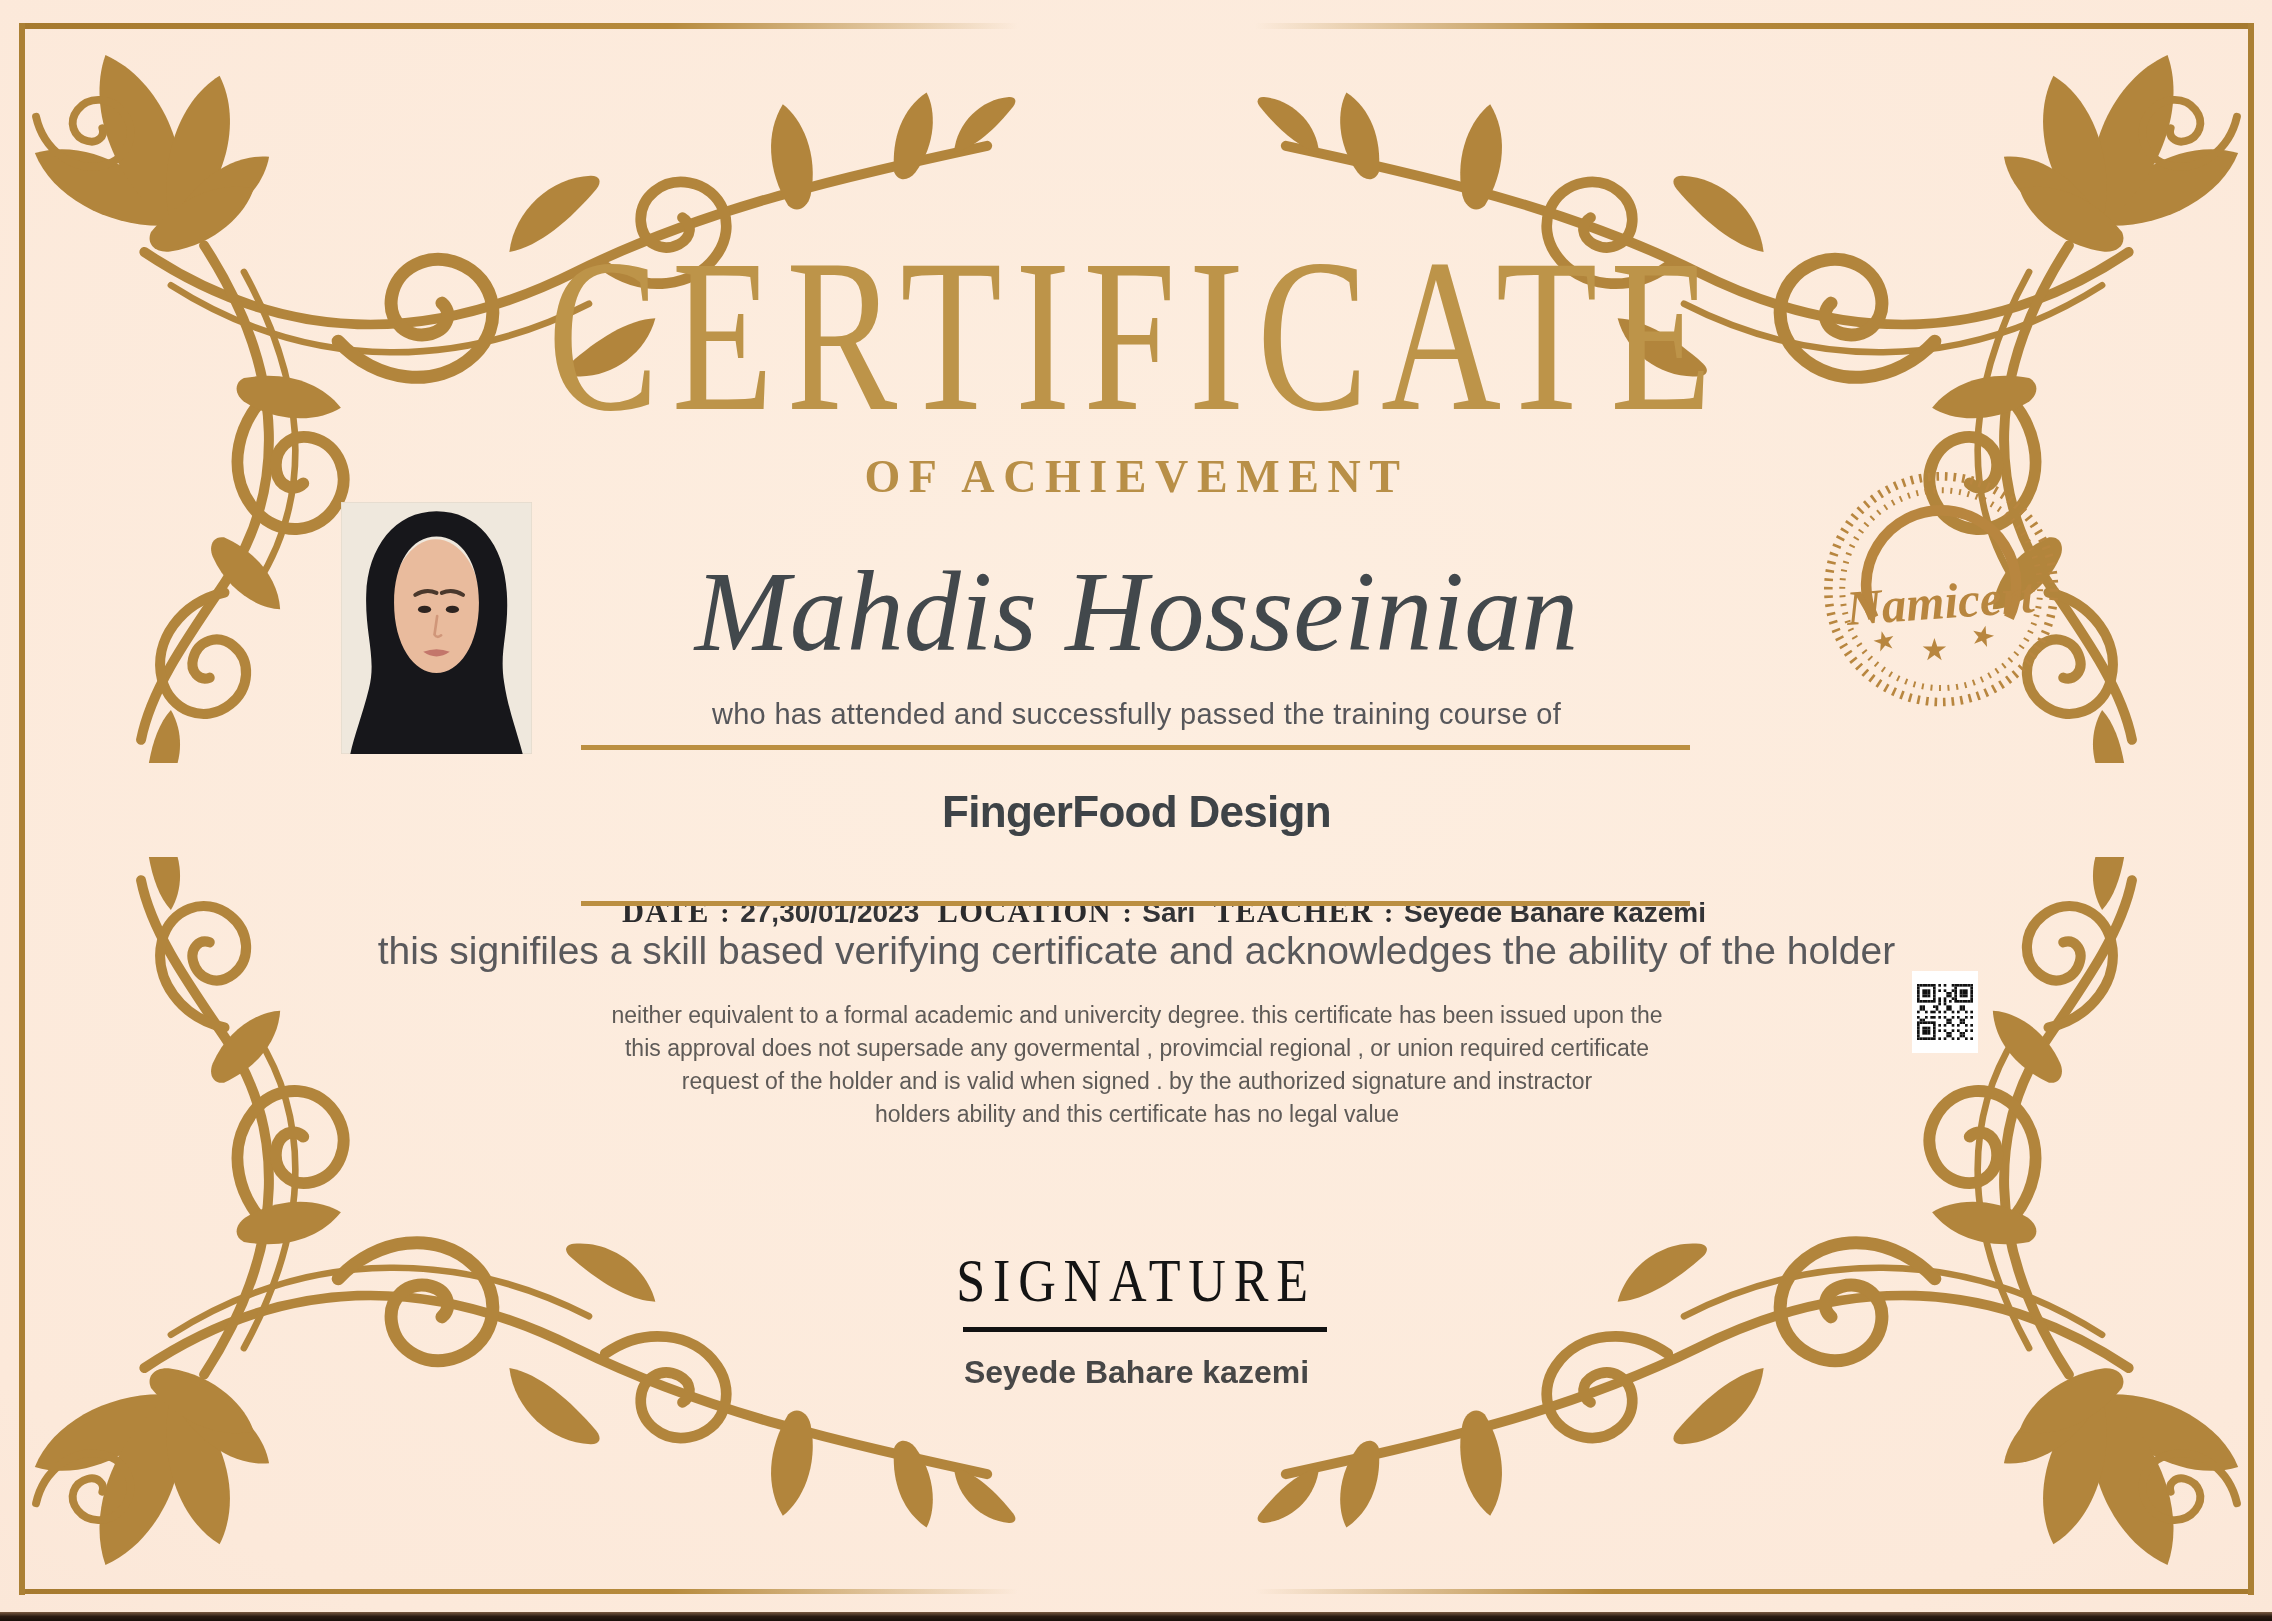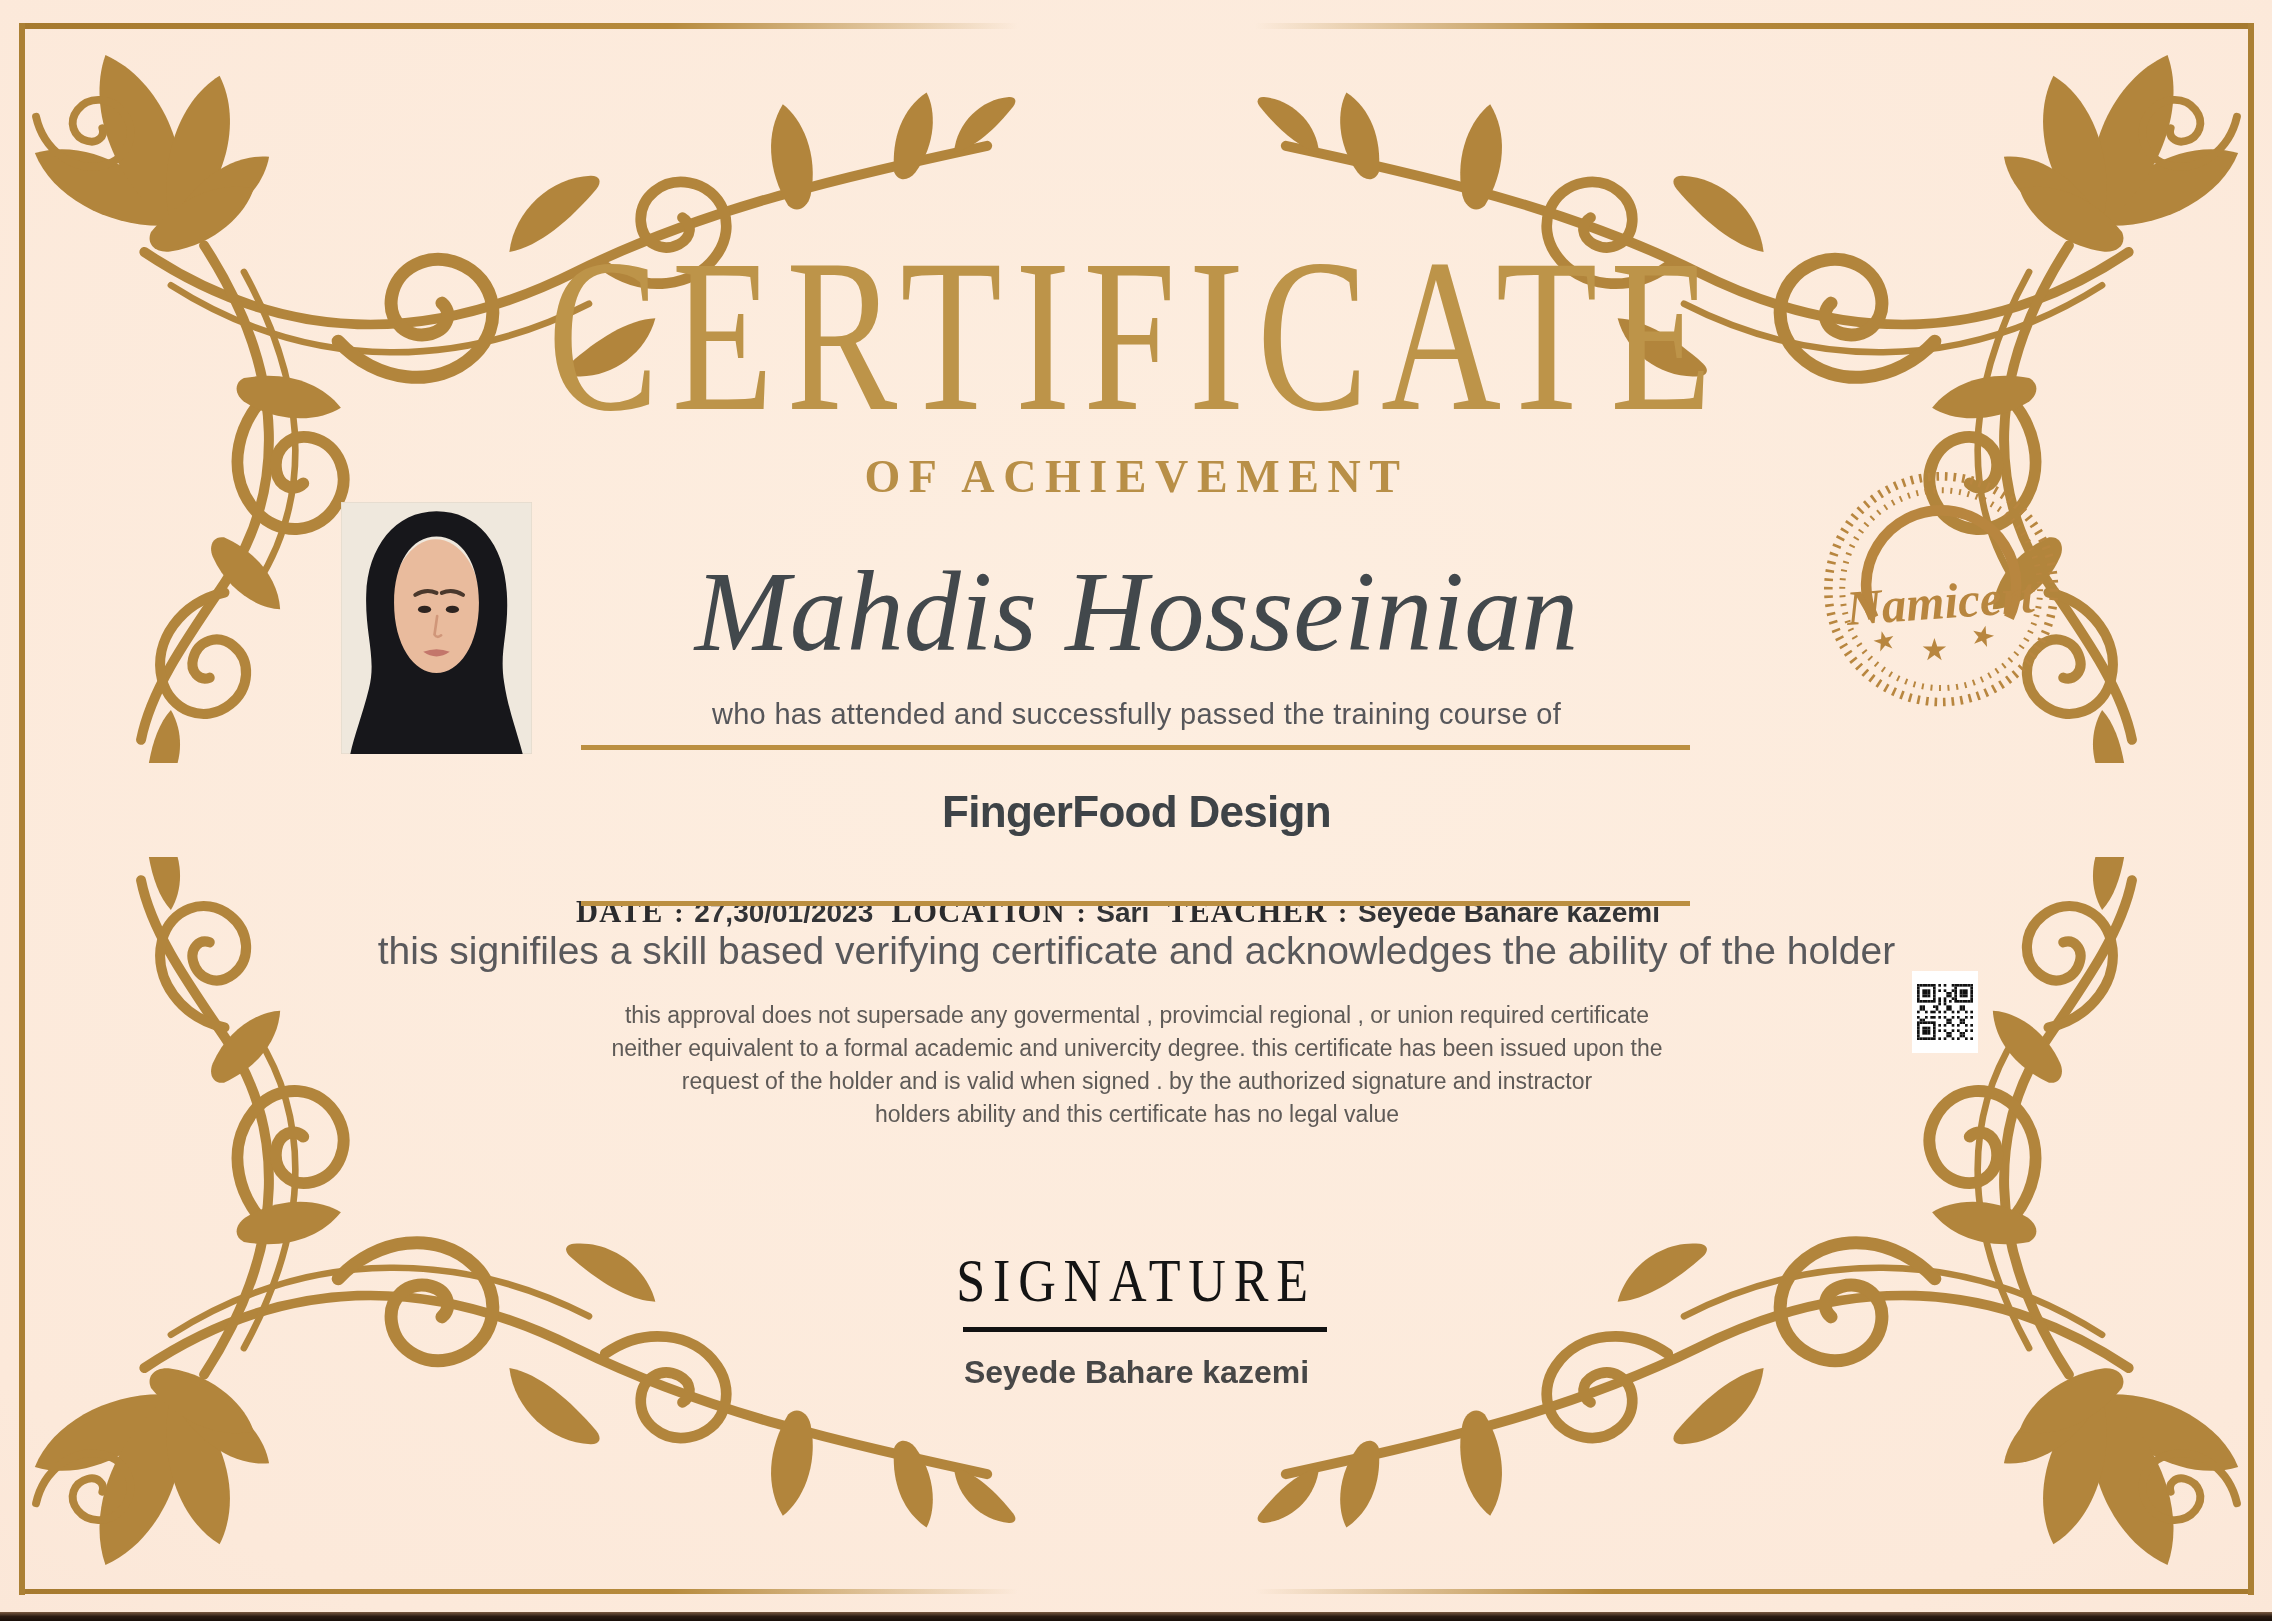--- a/index.html
+++ b/index.html
@@ -44,21 +44,21 @@
   .subtitle{top:450px;color:#b88f47;font-family:"Liberation Serif",serif;
     font-weight:bold;font-size:46px;letter-spacing:8.6px;white-space:nowrap;}
   .name{top:545px;color:#42484c;font-family:"Liberation Serif",serif;
     font-style:italic;font-size:114px;line-height:133px;white-space:nowrap;}
   .intro{top:698px;color:#56565a;font-size:29px;letter-spacing:0.3px;}
   .gold-line{left:581px;width:1109px;height:5.3px;background:#bb8f41;}
   .sep1{top:745px;}
   .sep2{top:901px;}
   .course{top:775px;color:#3e4347;font-size:44px;font-weight:bold;letter-spacing:-0.7px;margin-top:12px;}
 
-  .details{left:551px;top:855px;width:1109px;display:flex;
+  .details{left:597px;top:855px;width:1109px;display:flex;
     justify-content:space-between;align-items:baseline;padding:0;box-sizing:border-box;}
   .detail{white-space:nowrap;}
   .detail .lbl{font-family:"Liberation Serif",serif;font-weight:bold;font-size:30.5px;
     color:#2b2b2d;letter-spacing:1.3px;}
   .detail .col{font-family:"Liberation Serif",serif;font-weight:bold;font-size:28px;
     color:#2b2b2d;padding:0 10.6px;}
   .detail .val{font-size:28px;font-weight:bold;color:#333437;}
   .details .d0{padding-left:25px;}
   .details .d2{padding-right:0;margin-top:40px;}
 
@@ -194,22 +194,22 @@
     <div class="detail d2">
       <span class="lbl">TEACHER</span><span class="col">:</span><span class="val">Seyede Bahare kazemi</span>
     </div>
   </div>
 
   <div class="abs gold-line sep2"></div>
 
   <div class="abs center statement">this signifiles a skill based verifying certificate and acknowledges the ability of the holder</div>
 
   <div class="abs disclaimer">
+    <div>neither equivalent to a formal academic and univercity degree. this certificate has been issued upon the</div>
     <div>this approval does not supersade any govermental , provimcial regional , or union required certificate</div>
-    <div>neither equivalent to a formal academic and univercity degree. this certificate has been issued upon the</div>
     <div>request of the holder and is valid when signed . by the authorized signature and instractor</div>
     <div>holders ability and this certificate has no legal value</div>
   </div>
 
   <div class="abs qrbox">
     <div class="qr-grid">
         <svg viewBox="0 0 84 84" xmlns="http://www.w3.org/2000/svg">
           <rect x="0" y="0" width="4" height="4"></rect>
           <rect x="4" y="0" width="4" height="4"></rect>
           <rect x="8" y="0" width="4" height="4"></rect>

